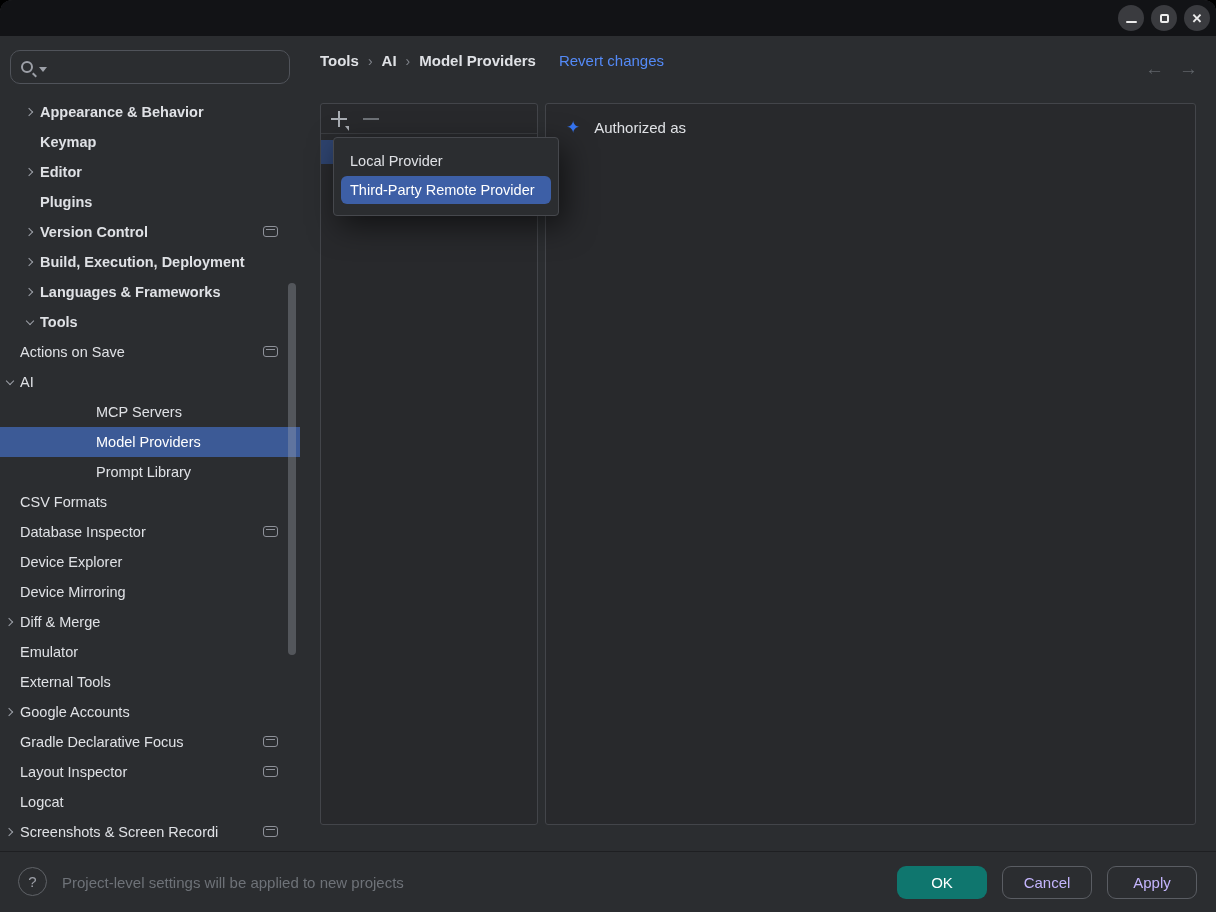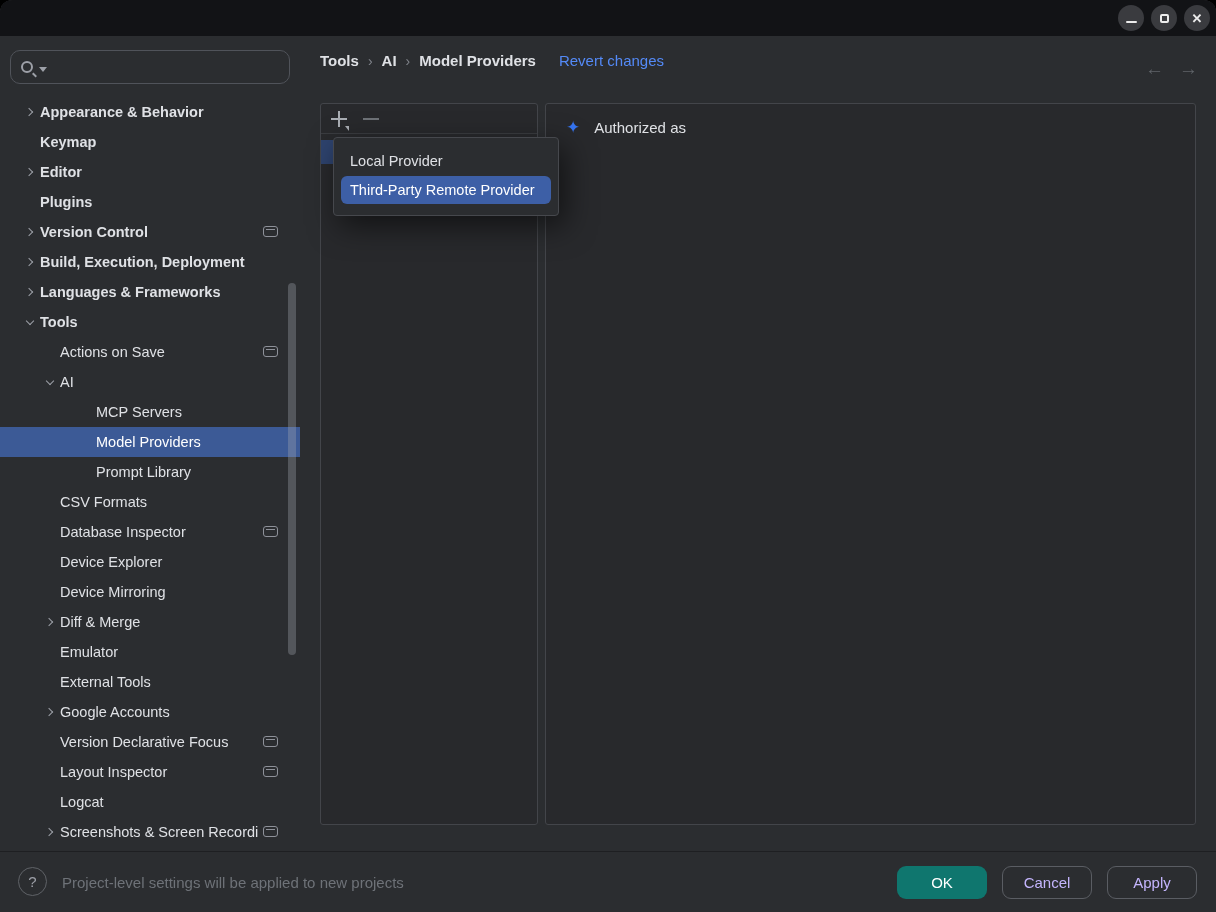--- a/index.html
+++ b/index.html
@@ -23,21 +23,21 @@
     border-radius:10px;background:#2B2D30;display:flex;align-items:center;padding-left:10px;}
   .mag{position:relative;width:12px;height:12px;border:2px solid #9DA0A8;border-radius:50%;}
   .mag::after{content:"";position:absolute;width:5px;height:2px;background:#9DA0A8;
     transform:rotate(45deg);left:9px;top:11px;}
   .searchcaret{width:0;height:0;border-left:4px solid transparent;border-right:4px solid transparent;
     border-top:5px solid #9DA0A8;margin-left:6px;margin-top:4px;}
   .tree{position:absolute;left:0;top:61px;right:0;}
   .trow{position:relative;height:30px;display:flex;align-items:center;color:#DFE1E5;
     font-size:14.5px;cursor:default;}
   .trow.lvl1{padding-left:20px;font-weight:700;}
-  .trow.lvl2{padding-left:40px;}
+  .trow.lvl2{}
   .trow.lvl3{padding-left:76px;}
   .trow.sel{background:#3C5A96;color:#FFFFFF;}
   .chevslot{width:20px;display:flex;align-items:center;justify-content:center;flex:0 0 20px;}
   .chev{width:6px;height:6px;border-right:1.6px solid #9DA0A8;border-bottom:1.6px solid #9DA0A8;}
   .chev.r{transform:rotate(-45deg);margin-left:-2px;}
   .chev.d{transform:rotate(45deg);margin-top:-3px;}
   .pp-icon{position:absolute;left:263px;top:9px;width:15px;height:11px;border:1px solid #8E9199;
     border-radius:3px;}
   .pp-icon::after{content:"";position:absolute;left:2px;right:2px;top:2px;border-top:1px solid #8E9199;}
   .sb-scroll{position:absolute;left:288px;top:247px;width:8px;height:372px;
@@ -207,21 +207,21 @@
           <span>External Tools</span>
         </div>
         <div class="trow lvl2">
           <span class="chevslot">
             <span class="chev r"></span>
           </span>
           <span>Google Accounts</span>
         </div>
         <div class="trow lvl2">
           <span class="chevslot"></span>
-          <span>Version Declarative Focus</span>
+          <span>Gradle Declarative Focus</span>
           <span class="pp-icon"></span>
         </div>
         <div class="trow lvl2">
           <span class="chevslot"></span>
           <span>Layout Inspector</span>
           <span class="pp-icon"></span>
         </div>
         <div class="trow lvl2">
           <span class="chevslot"></span>
           <span>Logcat</span>

